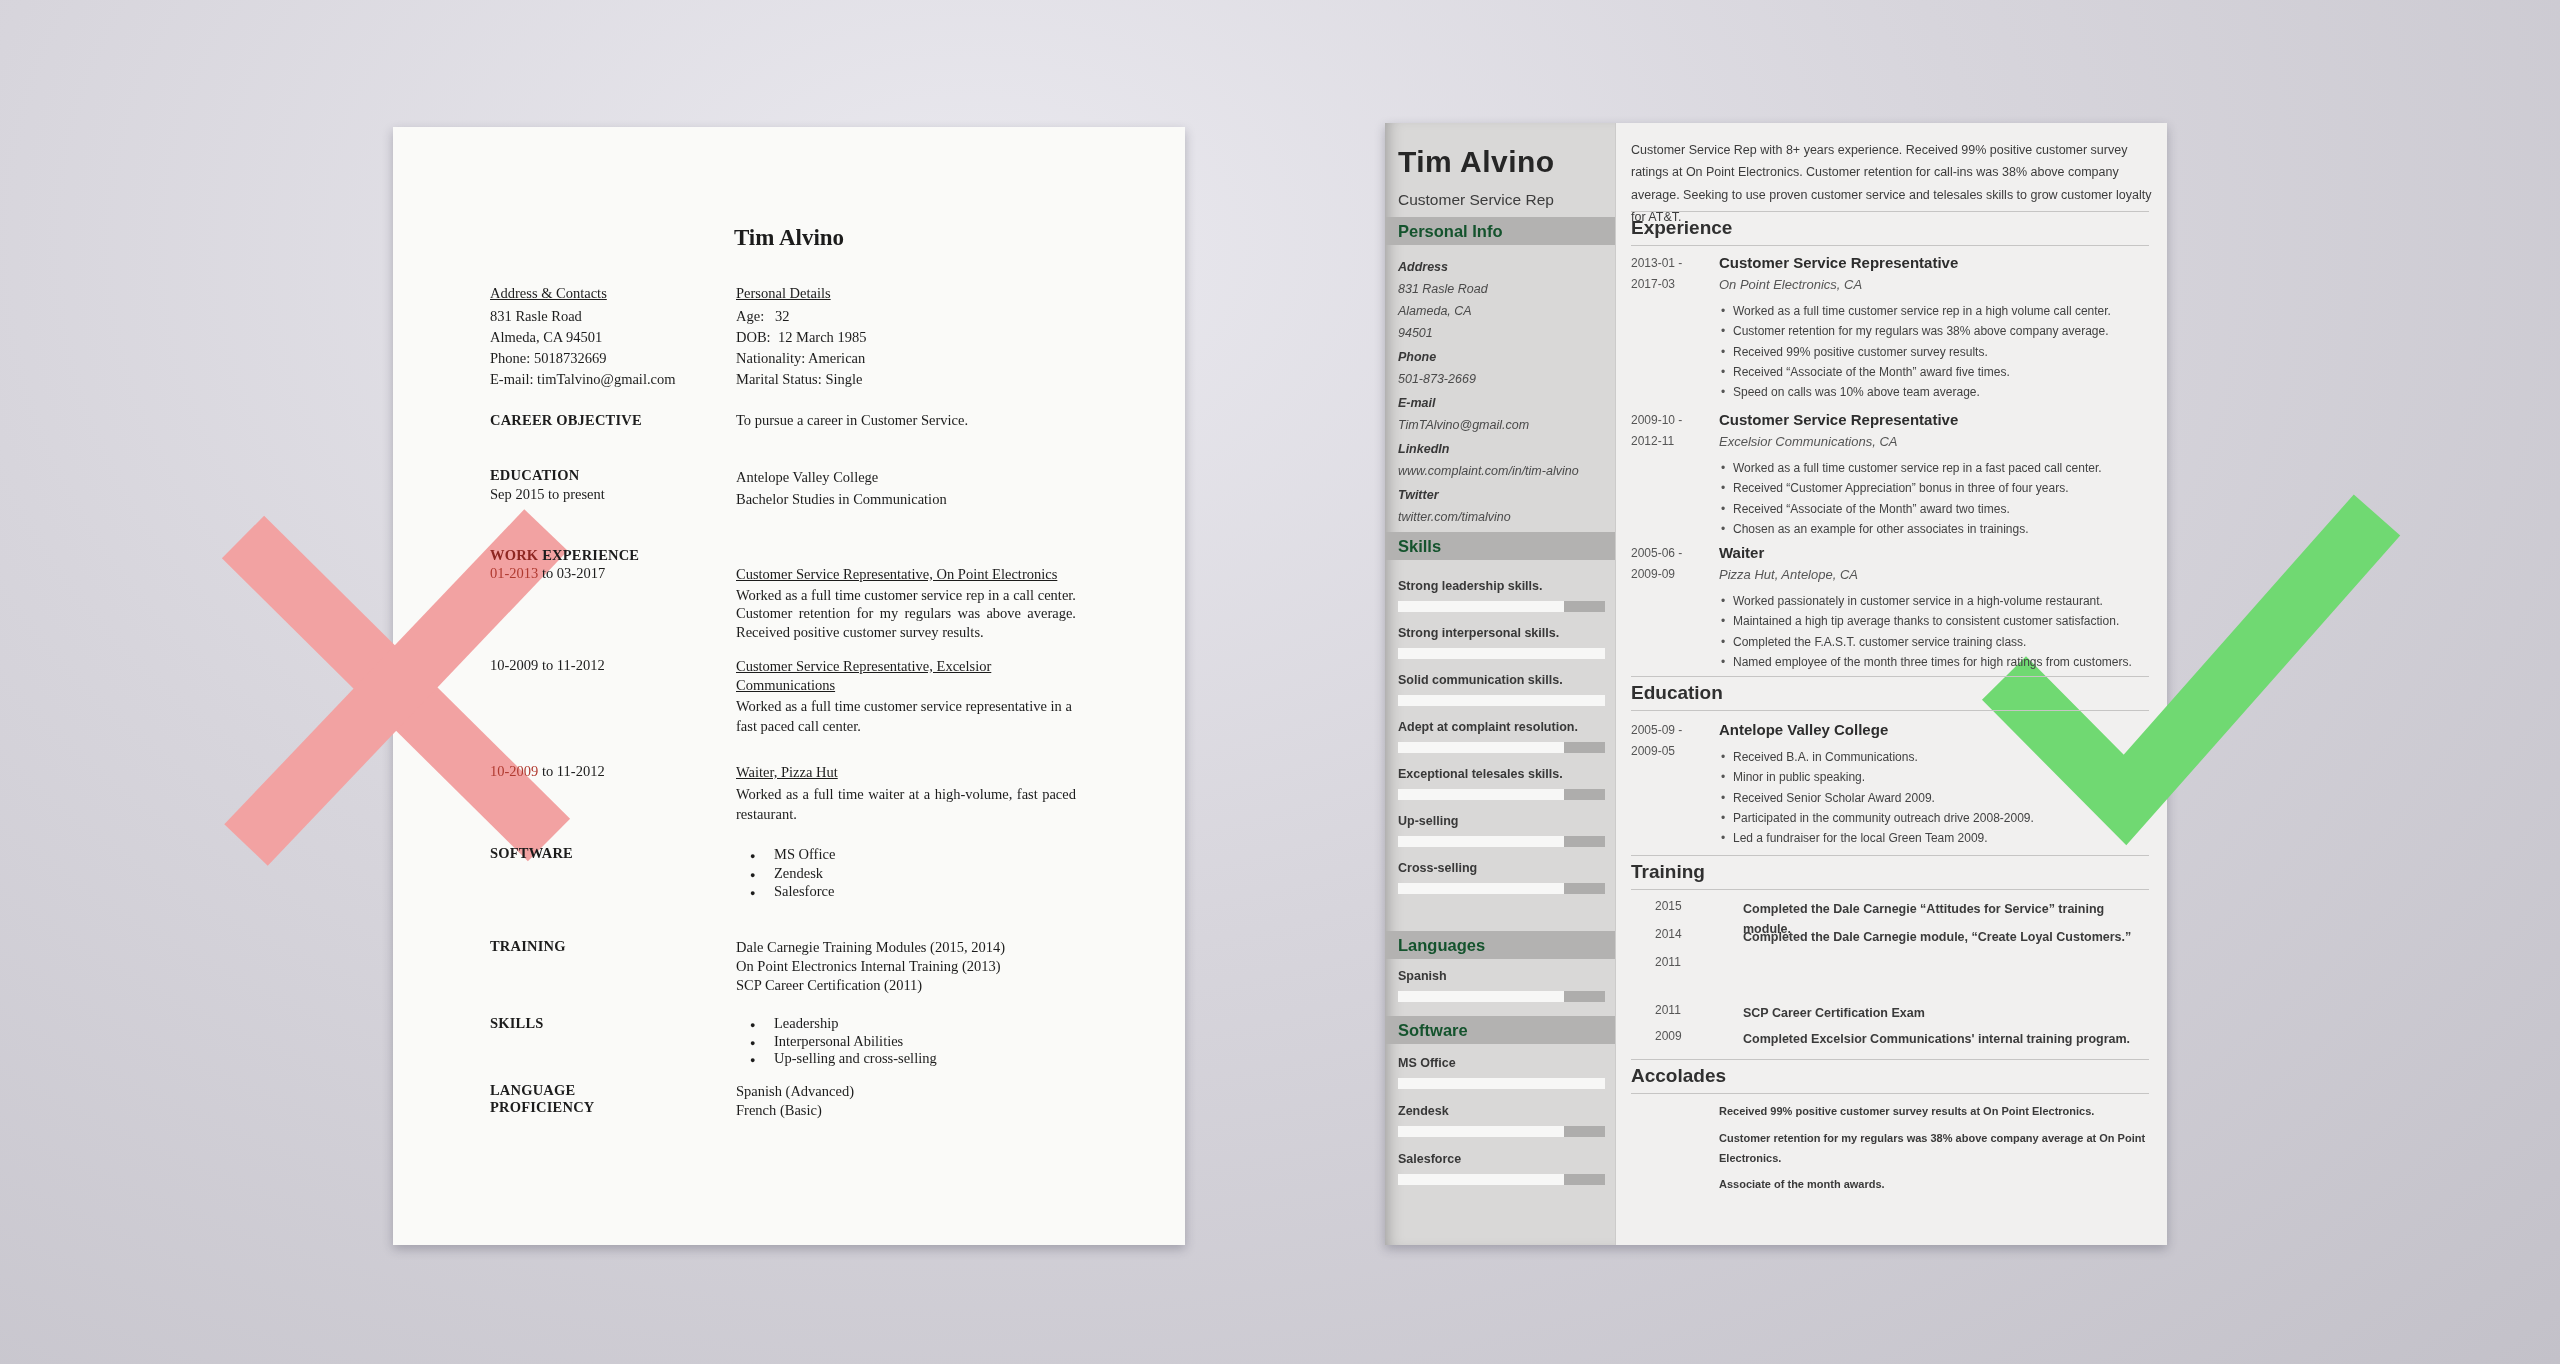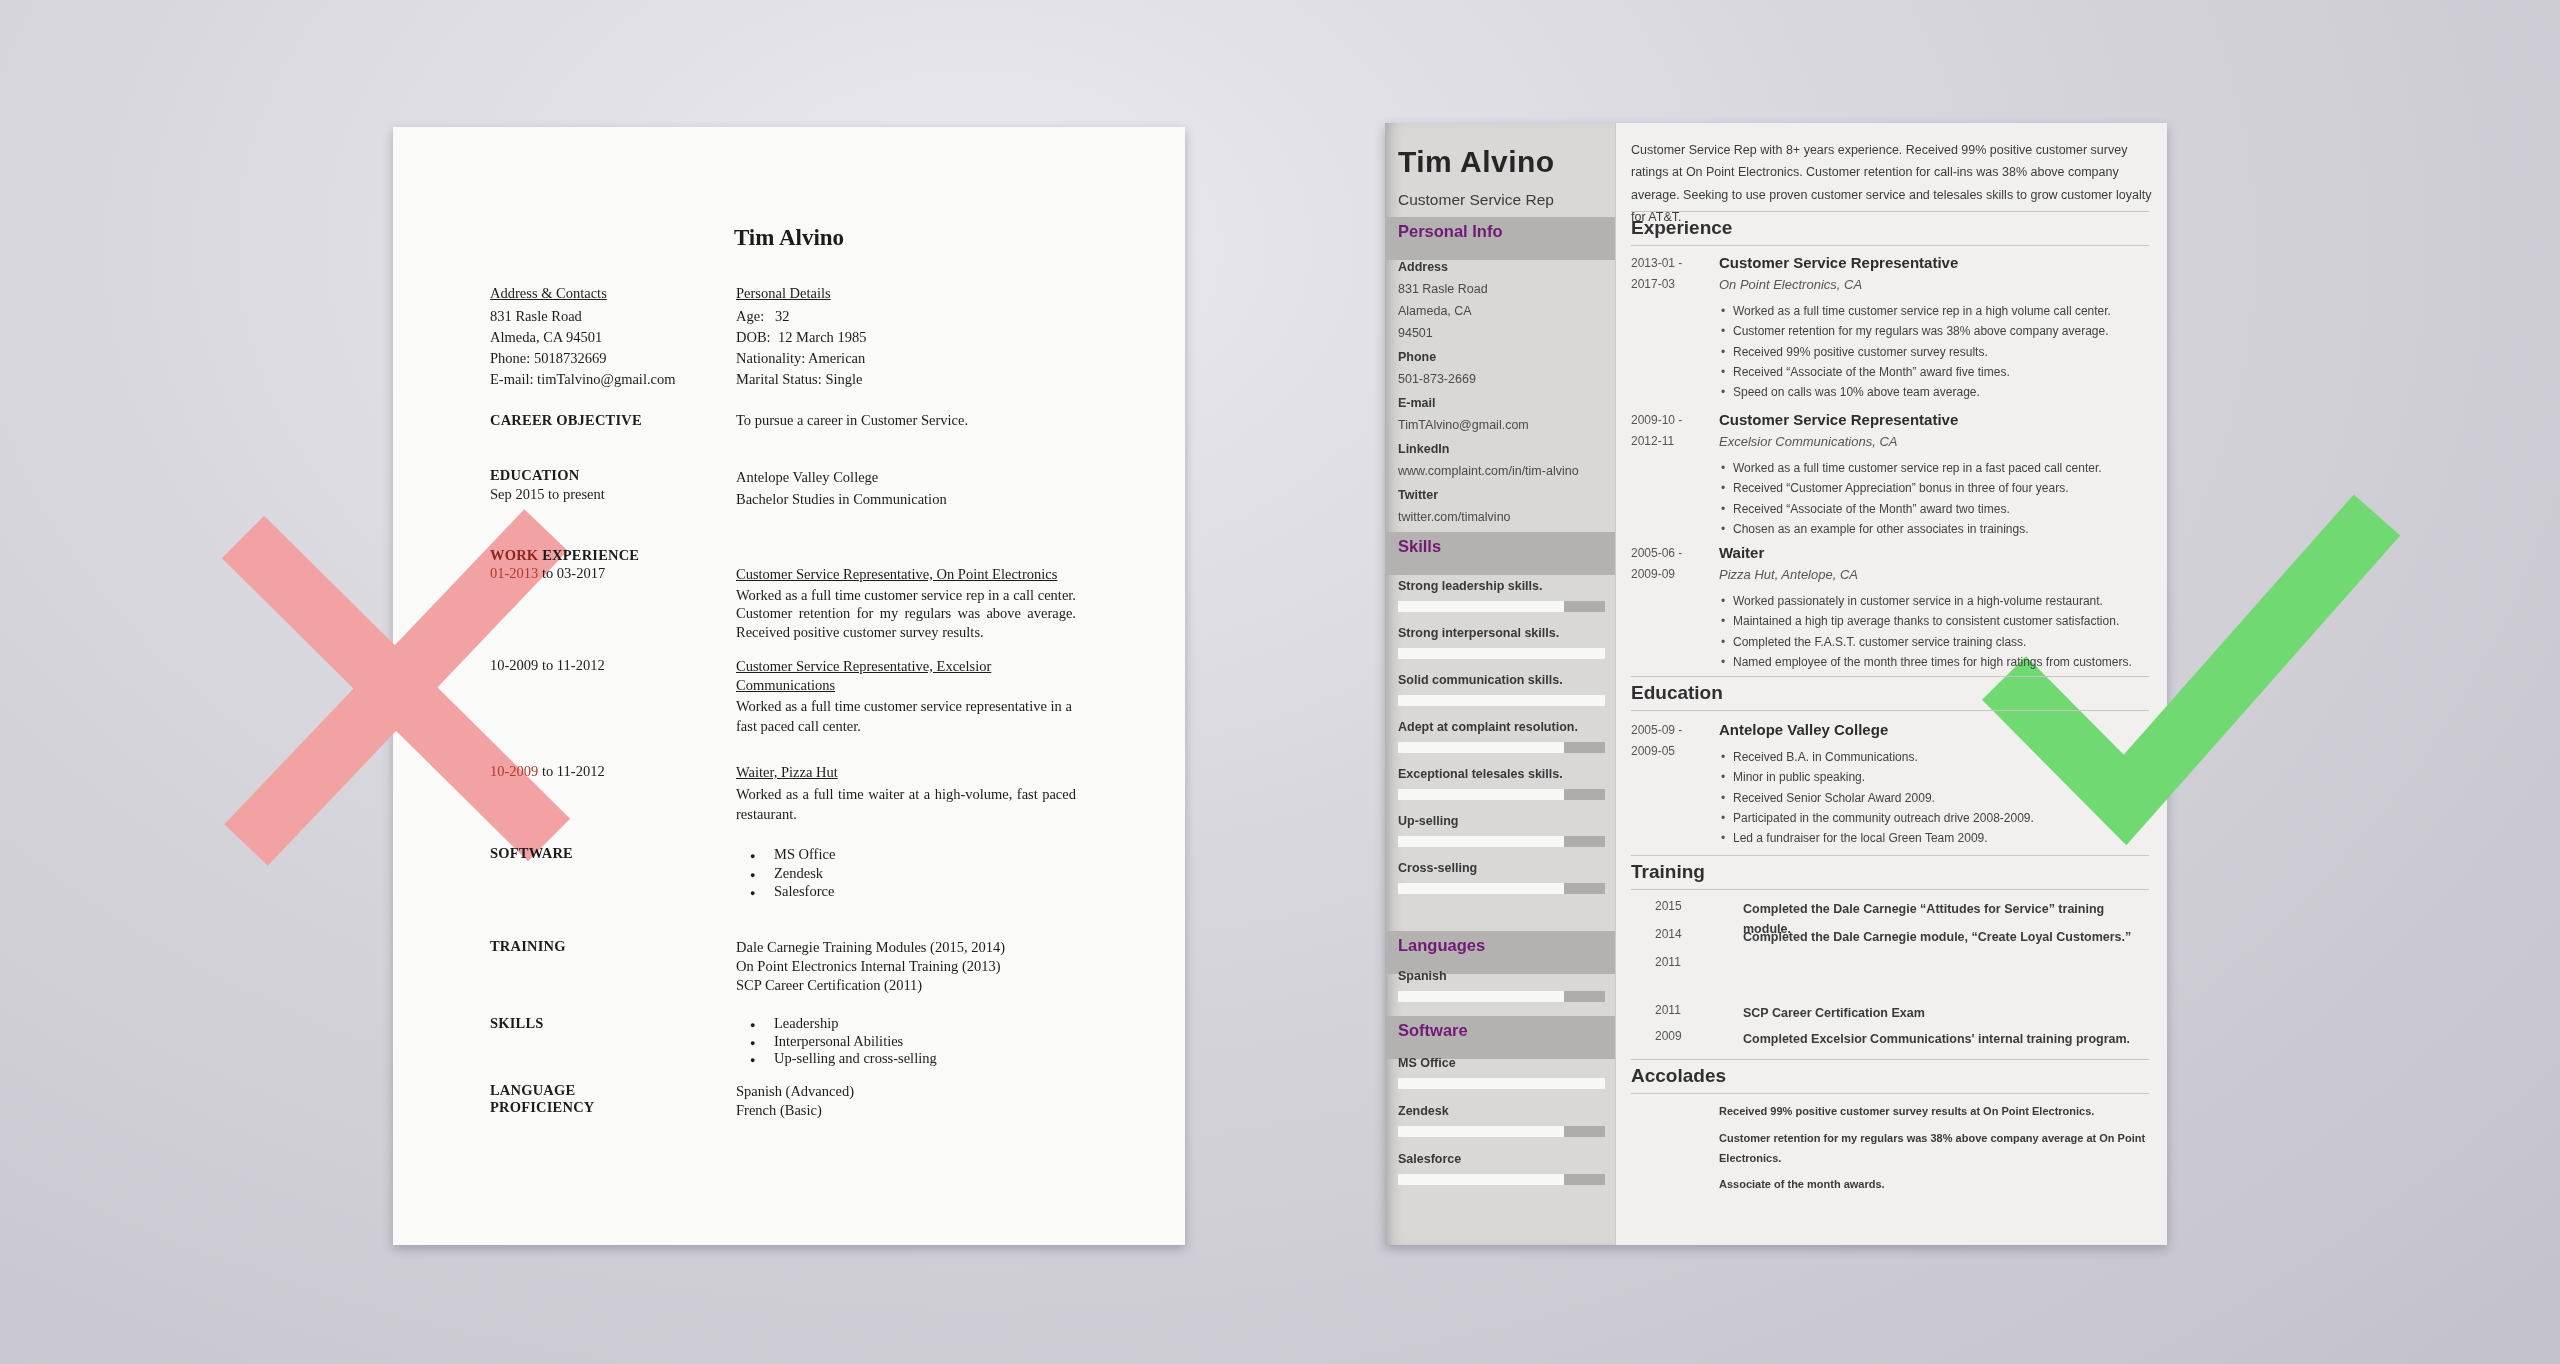--- a/index.html
+++ b/index.html
@@ -35,23 +35,23 @@
   
   .right-rect{left:1385px;top:123px;width:782px;height:1122px;background:#f1f0ef;
     box-shadow:0 4px 10px rgba(40,40,60,.28);}
   .sidebar-bg{position:absolute;left:0;top:0;width:230px;height:100%;background:#d9d8d7;
     box-shadow:inset 12px 0 16px -10px rgba(0,0,0,.30);border-right:1px solid rgba(0,0,0,.06);}
   .right-content{left:1385px;top:123px;width:782px;height:1122px;
     font-family:"Liberation Sans", sans-serif;color:#3f3f3f;}
   .sidebar{position:absolute;left:0;top:0;width:230px;height:100%;}
   .rname{position:absolute;top:22px;left:13px;font-size:30px;font-weight:bold;color:#262626;letter-spacing:.5px;}
   .rsub{position:absolute;top:68px;left:13px;font-size:15.5px;color:#3c3c3c;}
-  .band{position:absolute;left:0;width:230px;height:43px;line-height:28px;background:#b3b2b1;
-    color:#701a75;font-size:16.5px;font-weight:bold;padding-left:13px;box-sizing:border-box;}
-  .fields{position:absolute;top:133px;left:13px;right:10px;font-size:12.5px;}
+  .band{position:absolute;left:0;width:230px;height:28px;line-height:28px;background:#b3b2b1;
+    color:#14532d;font-size:16.5px;font-weight:bold;padding-left:13px;box-sizing:border-box;}
+  .fields{position:absolute;top:133px;left:13px;right:10px;font-size:12.5px;font-style:italic;}
   .field{margin-bottom:2px;}
   .flabel{font-weight:bold;line-height:22px;color:#383838;}
   .fline{line-height:22px;color:#4a4a4a;}
   .sklist{position:absolute;left:13px;right:10px;}
   .skills-pos{top:456px;}
   .lang-pos{top:846px;}
   .soft-pos{top:933px;}
   .skill{margin-bottom:14px;}
   .sk-label{font-size:12.5px;font-weight:bold;color:#383838;height:16px;}
   .bar{margin-top:6px;height:11px;background:#aeadac;}

